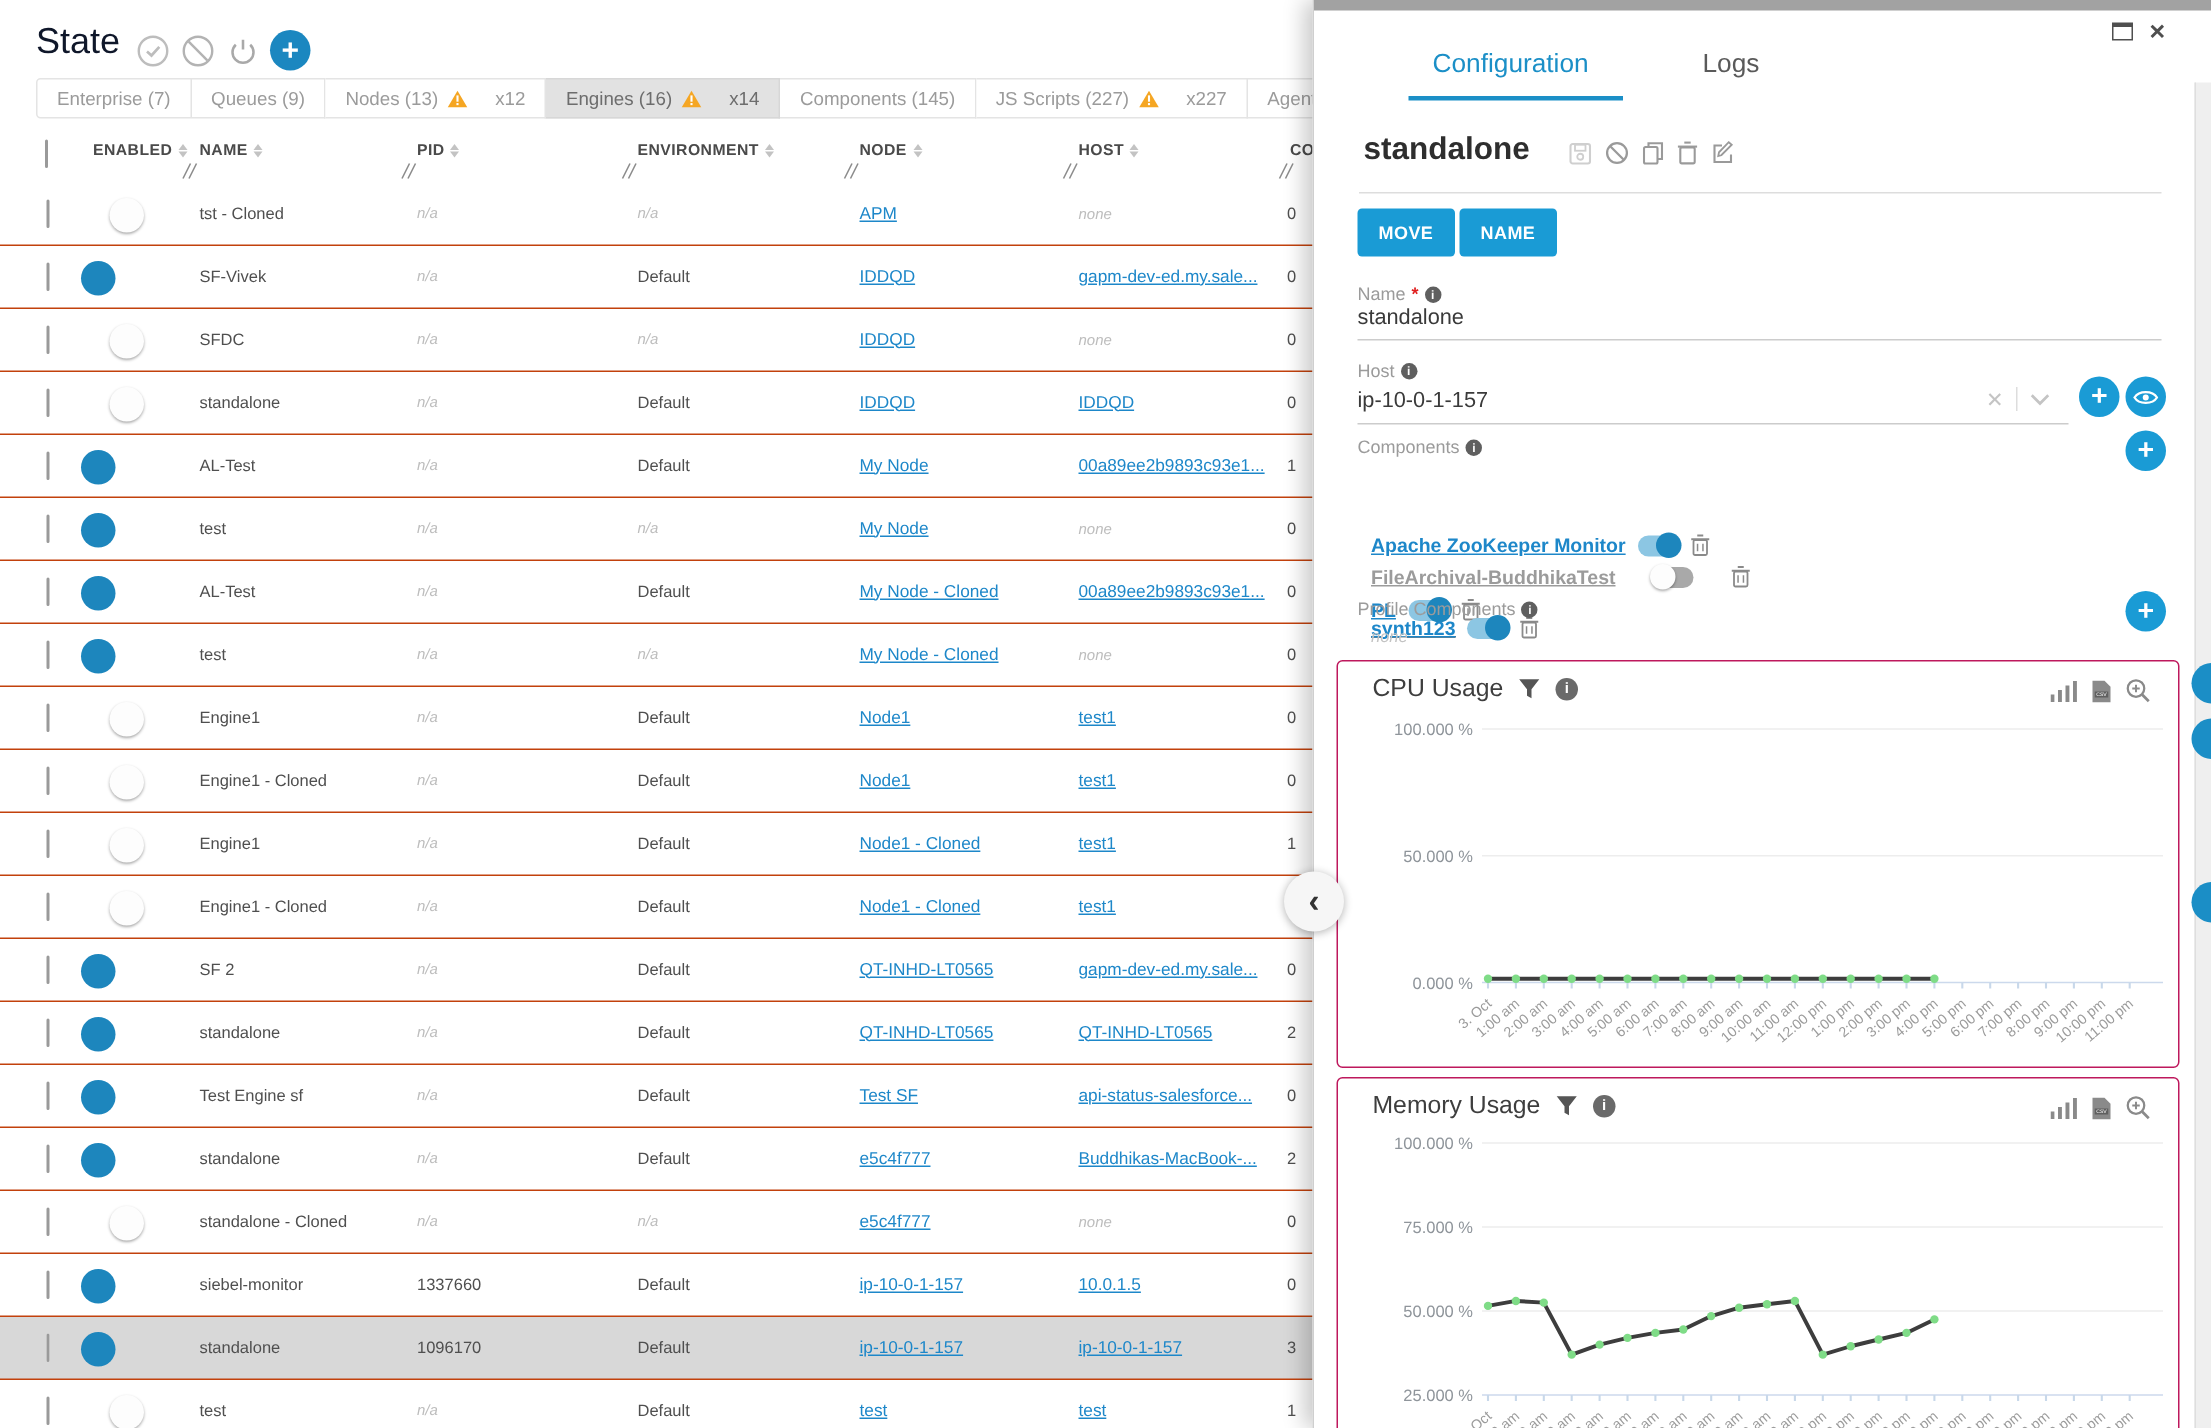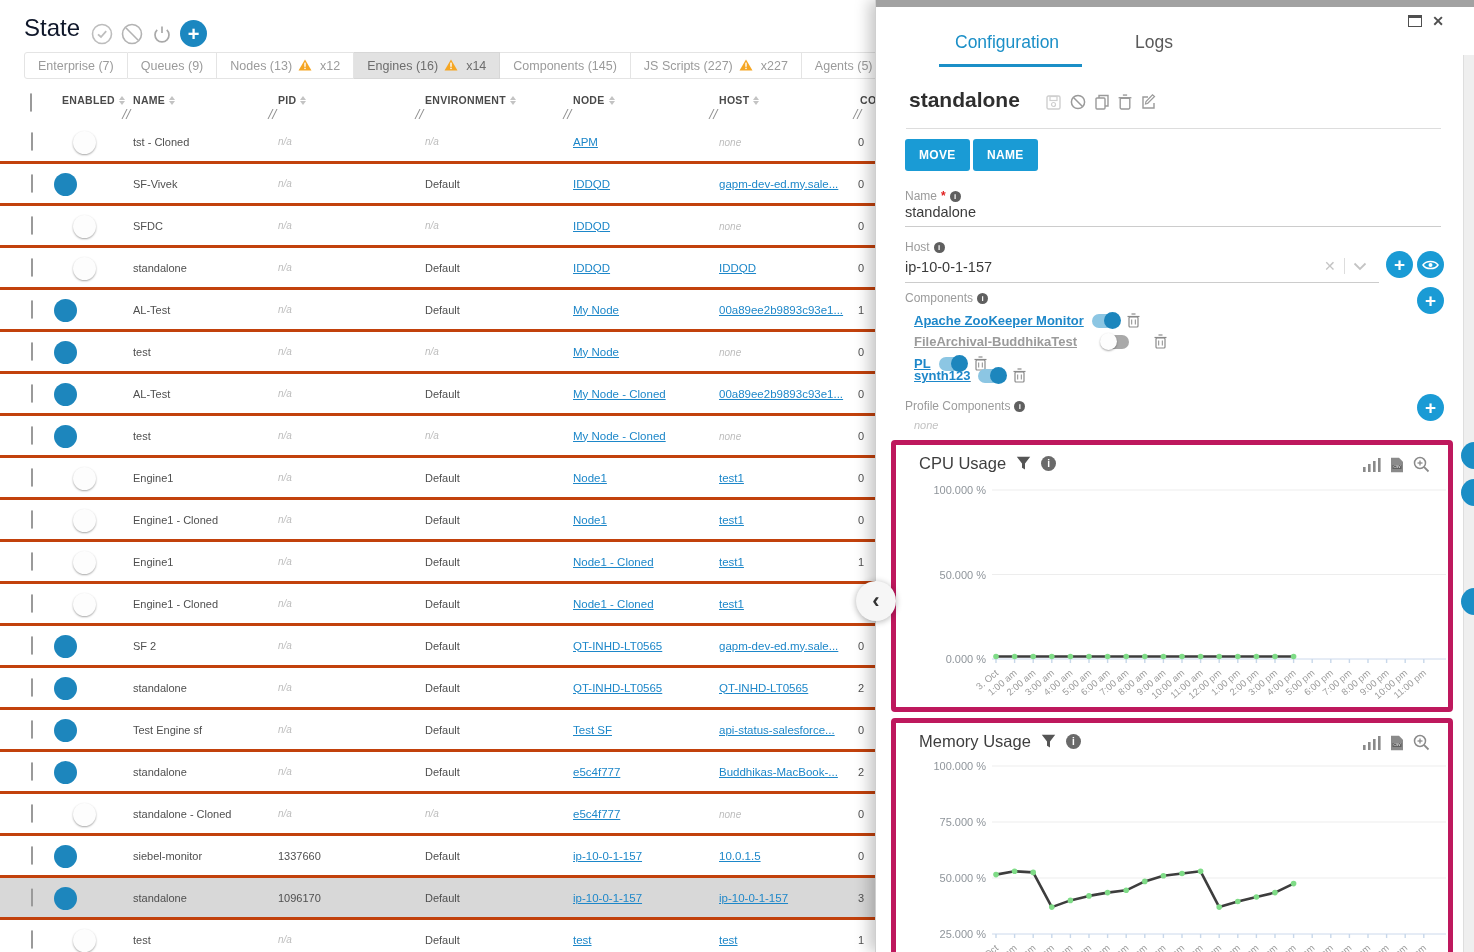--- a/index.html
+++ b/index.html
@@ -13,37 +13,37 @@
   .title-actions { position:absolute; left:90px; top:20px; display:flex; align-items:center; gap:7px; }
   .ic-btn { width:23px; height:23px; display:flex; align-items:center; justify-content:center; }
   .plus-btn { width:27px; height:27px; border-radius:50%; background:#1b87c0; color:#fff;
     display:flex; align-items:center; justify-content:center; font-size:20px; font-weight:700; line-height:1; }
 
   .tab-bar { position:absolute; left:24px; top:52px; display:flex; }
   .tab { display:flex; align-items:center; gap:6px; height:27px; padding:0 13px;
     border:1px solid #e4e4e4; border-left:none; background:#fff; color:#9b9b9b; font-size:12.5px; white-space:nowrap; }
   .tab:first-child { border-left:1px solid #e4e4e4; border-radius:3px 0 0 3px; }
   .tab.active { background:#e2e2e2; color:#6d6d6d; border-color:#d7d7d7; }
-  .warn { display:flex; align-items:flex-start; gap:8px; }
+  .warn { display:flex; align-items:center; gap:18px; }
 
   .table-header { position:absolute; left:0; top:88px; width:900px; height:34px;
     display:grid; grid-template-columns:56px 72px 145px 147px 148px 146px 141px 45px; align-items:start; }
   .th { font-size:10.5px; font-weight:700; color:#4a4a4a; letter-spacing:.3px;
     display:flex; align-items:center; gap:4px; padding-left:5px; padding-top:6px; }
   .th.first { padding-left:6px;text-align:right; }
   .sort { display:flex; flex-direction:column; gap:1px; }
   .sort i { width:0; height:0; border-left:3.5px solid transparent; border-right:3.5px solid transparent; }
   .sort .up { border-bottom:4px solid #c3c3c3; }
   .sort .dn { border-top:4px solid #c3c3c3; }
   .th-cb { padding:6px 0 0 30px; }
   .rz { position:absolute; top:20px; }
 
   .rows { position:absolute; left:0; top:122px; width:900px; }
   .row { display:grid; grid-template-columns:56px 72px 145px 147px 148px 146px 141px 45px;
-    align-items:center; height:42px; border-bottom:3px solid #c2410c; background:#fff; }
+    align-items:center; height:42px; border-bottom:1px solid #c2410c; background:#fff; }
   .row.hl { background:#d8d8d8; }
   .cell { font-size:11px; color:#4f4f4f; padding-left:5px; overflow:hidden; white-space:nowrap; }
   .cell.count { padding-left:3px; }
   .muted { color:#bdbdbd; font-style:italic; font-size:10px; }
   .link { color:#1d87c9; font-weight:400; text-decoration:underline; font-size:11.5px; }
   .cb { width:16px; height:16px; border:1.6px solid #9a9a9a; border-radius:2px; background:#fff; margin-left:31px; }
   .row .cb { margin-left:31px; }
   .tgl { position:relative; width:35px; height:19px; border-radius:10px; margin-left:19px; }
   .tgl.on { background:#8cc6e3; }
   .tgl.off { background:#a9a9a9; }
@@ -78,28 +78,28 @@
     display:inline-flex; align-items:center; justify-content:center; font-weight:700; font-style:normal; }
   .fvalue { position:absolute; left:29px; font-size:14.5px; color:#3a3a3a; }
   .fline { position:absolute; left:29px; border-bottom:1px solid #ccc; }
   .host-ctrls { position:absolute; top:258px; left:448px; display:flex; align-items:center; gap:8px; color:#c0c0c0; }
   .host-ctrls .xclr { font-size:14px; color:#c4c4c4; }
   .host-ctrls .sep { width:1px; height:16px; background:#ddd; }
   .circ { position:absolute; width:27px; height:27px; border-radius:50%; background:#1a9bd5; color:#fff;
     display:flex; align-items:center; justify-content:center; }
   .circ .pl { font-size:19px; font-weight:700; line-height:1; }
 
-  .comp-item { position:absolute; left:38px; display:flex; align-items:center; gap:8px; }
+  .comp-item { position:absolute; left:38px; display:flex; align-items:center; gap:8px;margin-top:43px; }
   .comp-link { font-size:13px; font-weight:700; text-decoration:underline; color:#1d87c9; }
   .comp-link.off { color:#9b9b9b; }
   .tgl.sm { width:27px; height:14px; margin-left:0; }
   .tgl.sm::after { width:17px; height:17px; top:-1.5px; }
   .pc-none { position:absolute; left:38px; top:419px; font-size:11px; color:#c3c3c3; font-style:italic; }
 
-  .card { position:absolute; left:15px; width:562px; border:5px solid #be185d; border-radius:4px; background:#fff; }
+  .card { position:absolute; left:15px; width:562px; border:1px solid #be185d; border-radius:4px; background:#fff; }
   .card-head { position:absolute; top:9px; left:23px; display:flex; align-items:center; gap:10px; }
   .card-title { font-size:16.5px; color:#3e3e3e; }
   .card-icons { position:absolute; top:11px; right:18px; display:flex; gap:9px; align-items:center; }
 
   .edge-strip { position:absolute; right:0; top:55px; bottom:0; width:11px; background:#efefef; border-left:1px solid #dedede; }
   .edge-dot { position:absolute; width:27px; height:27px; border-radius:50%; background:#1b8ec6; right:-14px; }
   .collapse-btn { position:absolute; left:856px; top:581px; width:40px; height:40px; border-radius:50%;
     background:#f6f6f6; box-shadow:0 1px 6px rgba(0,0,0,.3); display:flex; align-items:center; justify-content:center;
     font-size:22px; color:#333; z-index:5; font-weight:700; }
   svg text { font-family:"Liberation Sans", sans-serif; }

